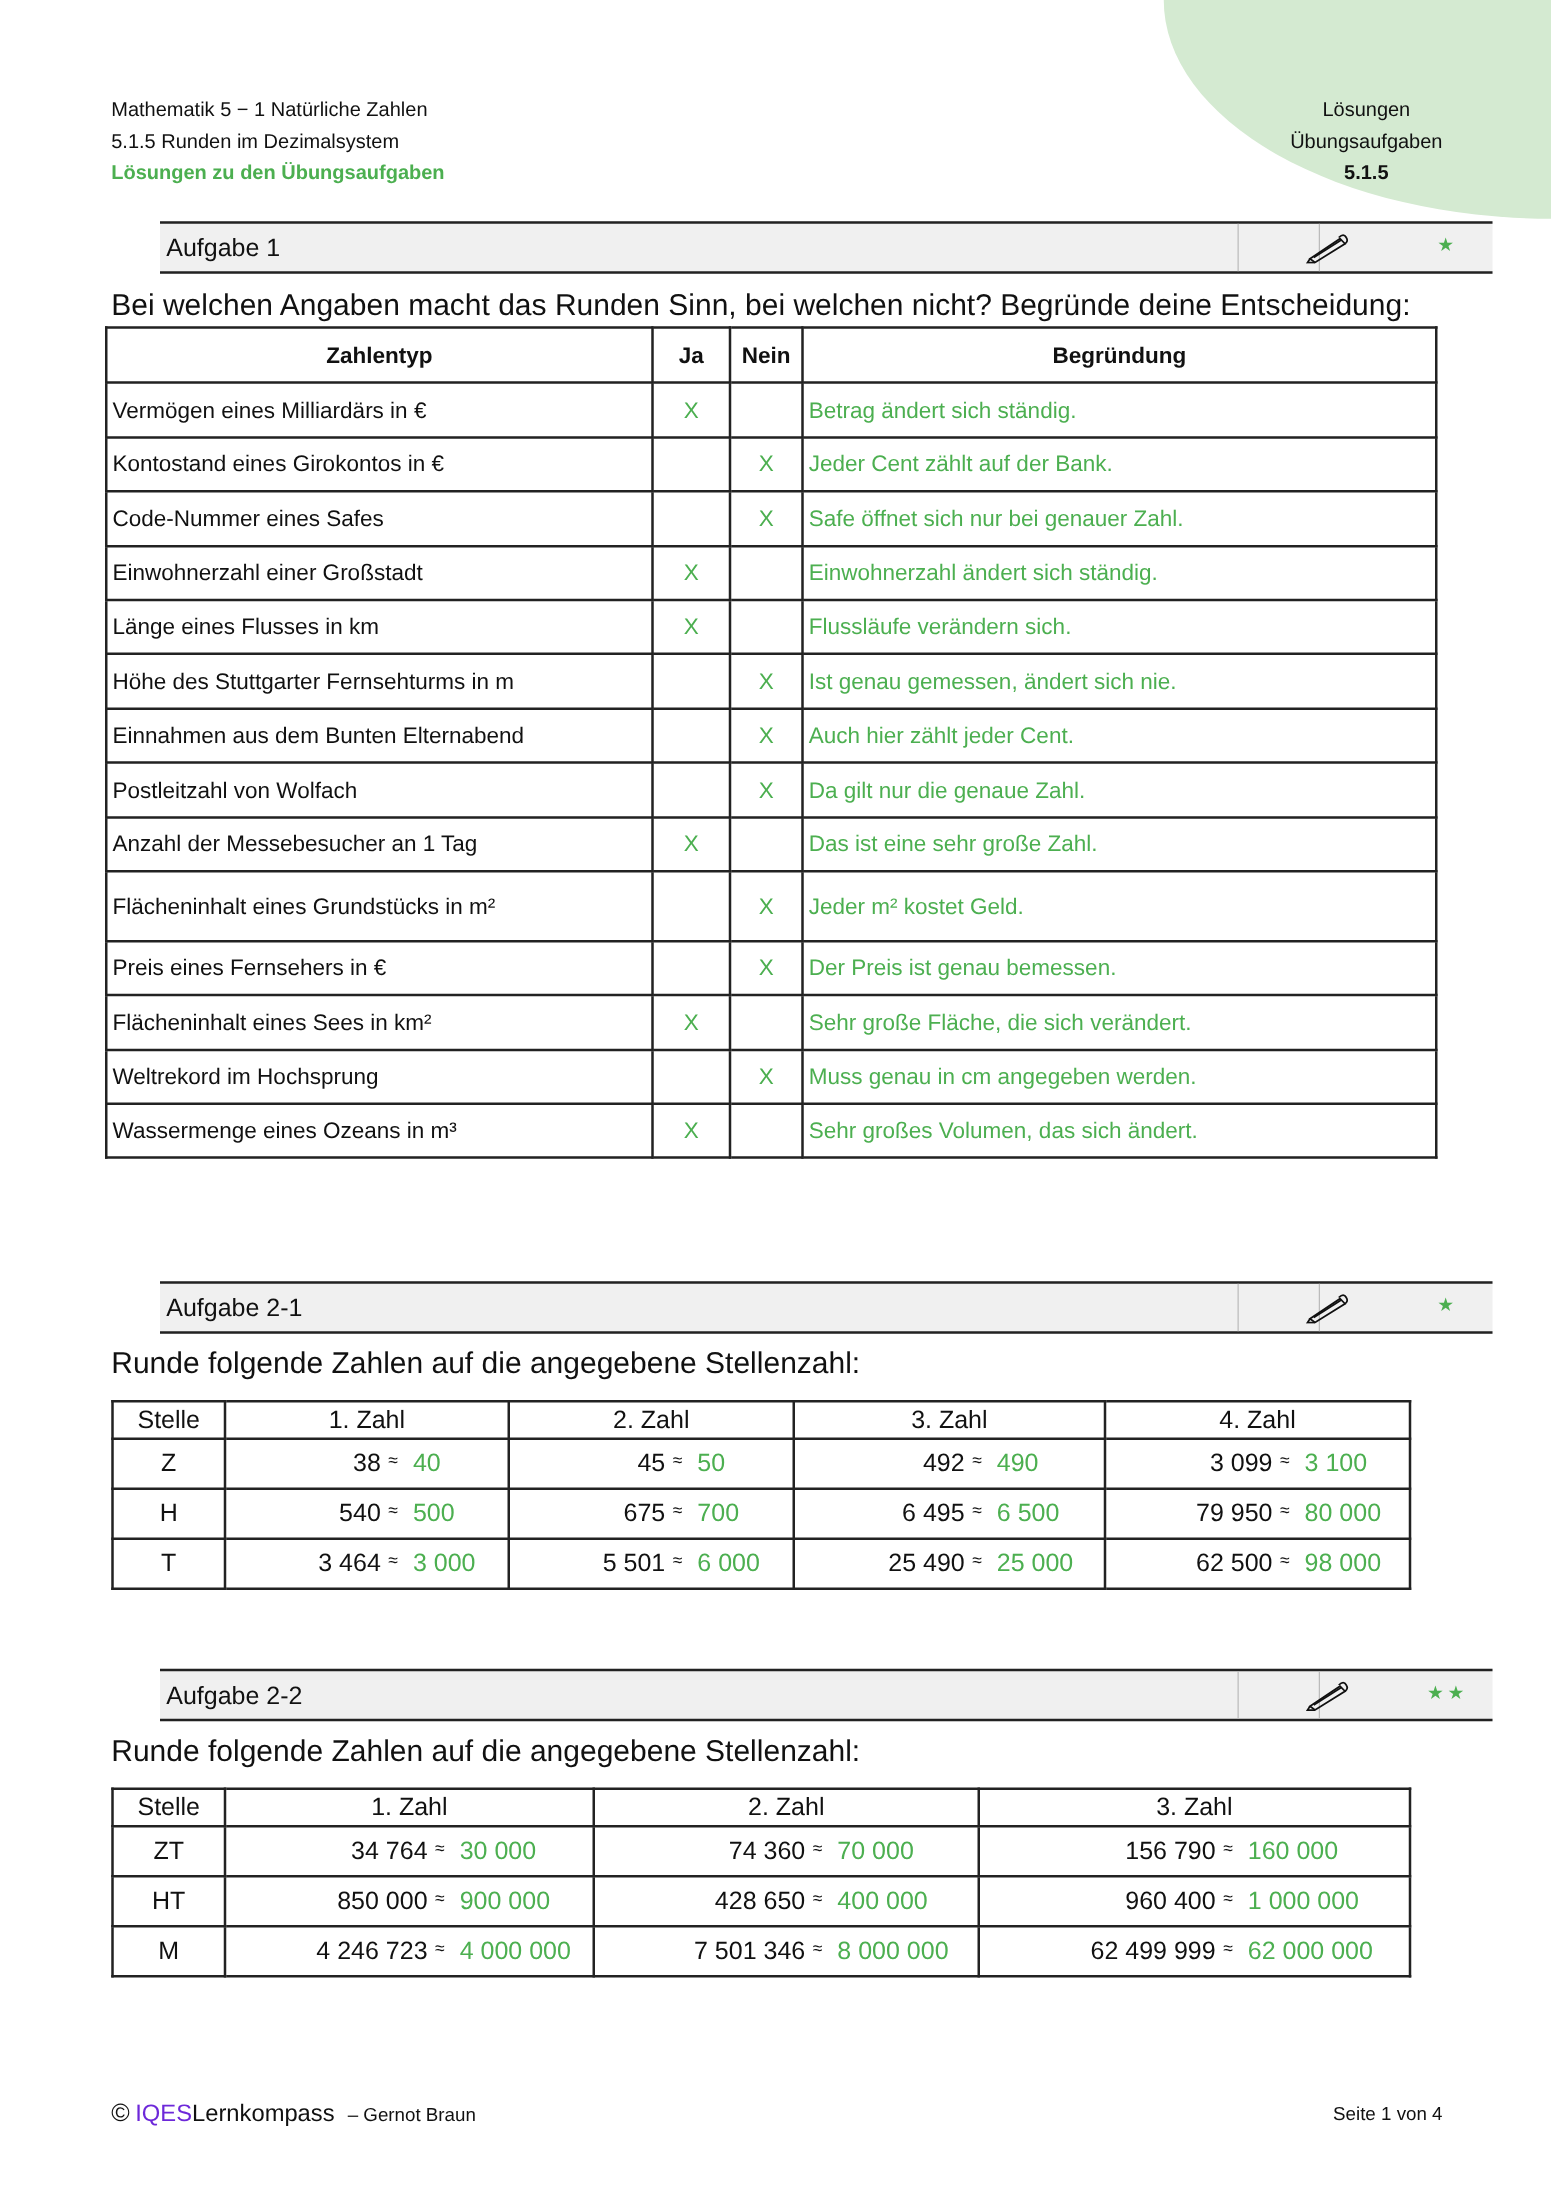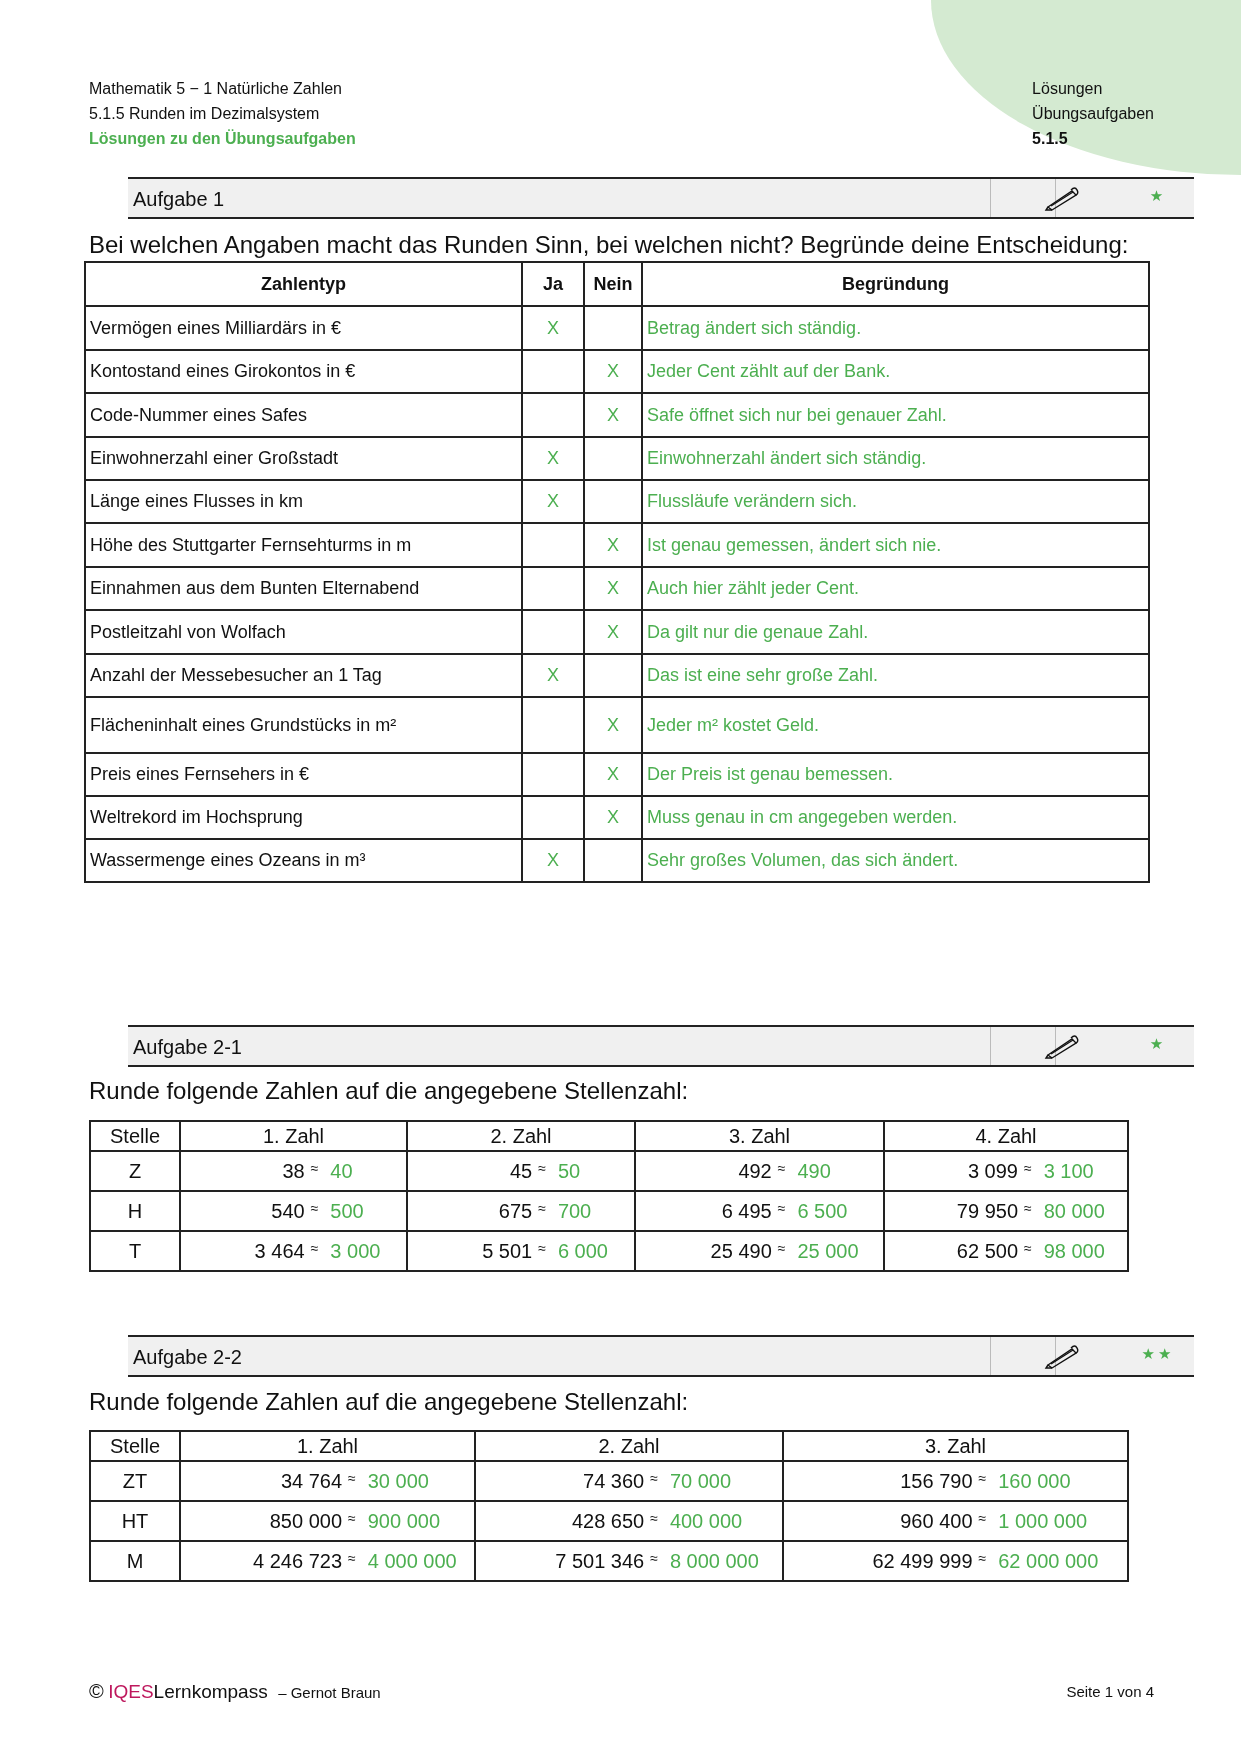--- a/index.html
+++ b/index.html
@@ -9,21 +9,21 @@
     font-family: "Liberation Sans", sans-serif;
   }
   .corner {
     position: absolute; right: 0; top: 0; width: 310px; height: 175px;
     background: #d4ead1;
     border-bottom-left-radius: 100% 100%;
   }
   .hdr-left { position: absolute; left: 89px; top: 76px; font-size: 16px; line-height: 25px; }
   .hdr-left .b { font-weight: normal; }
   .hdr-left .g { color: #4caf50; font-weight: bold; }
-  .hdr-right { position: absolute; right: 87px; top: 76px; text-align: left; font-size: 16px; line-height: 25px; }
+  .hdr-right { position: absolute; right: 87px; top: 76px; text-align: center; font-size: 16px; line-height: 25px; }
   .hdr-right .b { font-weight: bold; }
 
   .task-bar {
     position: absolute; left: 84px; width: 1066px; height: 42px;
     background: #f0f0f0; border-top: 2px solid #222; border-bottom: 2px solid #222;
     box-sizing: border-box;
     margin-left: 44px;
   }
   .task-bar .title { position: absolute; left: 5px; top: 9px; font-size: 20px; }
   .task-bar .sep1 { position: absolute; left: 862px; top: 0; bottom: 0; border-left: 1px solid #bbb; }
@@ -43,21 +43,21 @@
   .t2 td { border: 2px solid #222; text-align: center; }
   .t2 td.h { height: 26px; }
   .t2 td.st { width: 86px; }
   .t2 .cell { display: flex; }
   .t2 .cell .orig { flex: 0 0 55%; text-align: right; }
   .t2 .cell .approx { font-size: 14px; padding: 0 6px; }
   .t2 .cell .ans { color: #4caf50; text-align: left; padding-left: 6px; }
 
   .footer { position: absolute; left: 89px; top: 1680px; font-size: 16px; }
   .footer .copy { font-size: 20px; }
-  .footer .iq { color: #be185d; font-size: 19px; }
+  .footer .iq { color: #6d28d9; font-size: 19px; }
   .footer .lk { font-size: 19px; }
   .footer .au { font-size: 15px; margin-left: 6px; }
   .page-no { position: absolute; right: 87px; top: 1683px; font-size: 15px; }
 </style>
 </head>
 <body>
 
 <div class="corner"></div>
 
 <div class="hdr-left">
@@ -162,20 +162,26 @@
         <td class="x"></td>
         <td class="x">X</td>
         <td class="r">Jeder m² kostet Geld.</td>
       </tr>
       <tr style="height: 43px;">
         <td>Preis eines Fernsehers in €</td>
         <td class="x"></td>
         <td class="x">X</td>
         <td class="r">Der Preis ist genau bemessen.</td>
       </tr>
+      <tr style="height: 44px;">
+        <td>Flächeninhalt eines Sees in km²</td>
+        <td class="x">X</td>
+        <td class="x"></td>
+        <td class="r">Sehr große Fläche, die sich verändert.</td>
+      </tr>
       <tr style="height: 43px;">
         <td>Weltrekord im Hochsprung</td>
         <td class="x"></td>
         <td class="x">X</td>
         <td class="r">Muss genau in cm angegeben werden.</td>
       </tr>
       <tr style="height: 43px;">
         <td>Wassermenge eines Ozeans in m³</td>
         <td class="x">X</td>
         <td class="x"></td>

